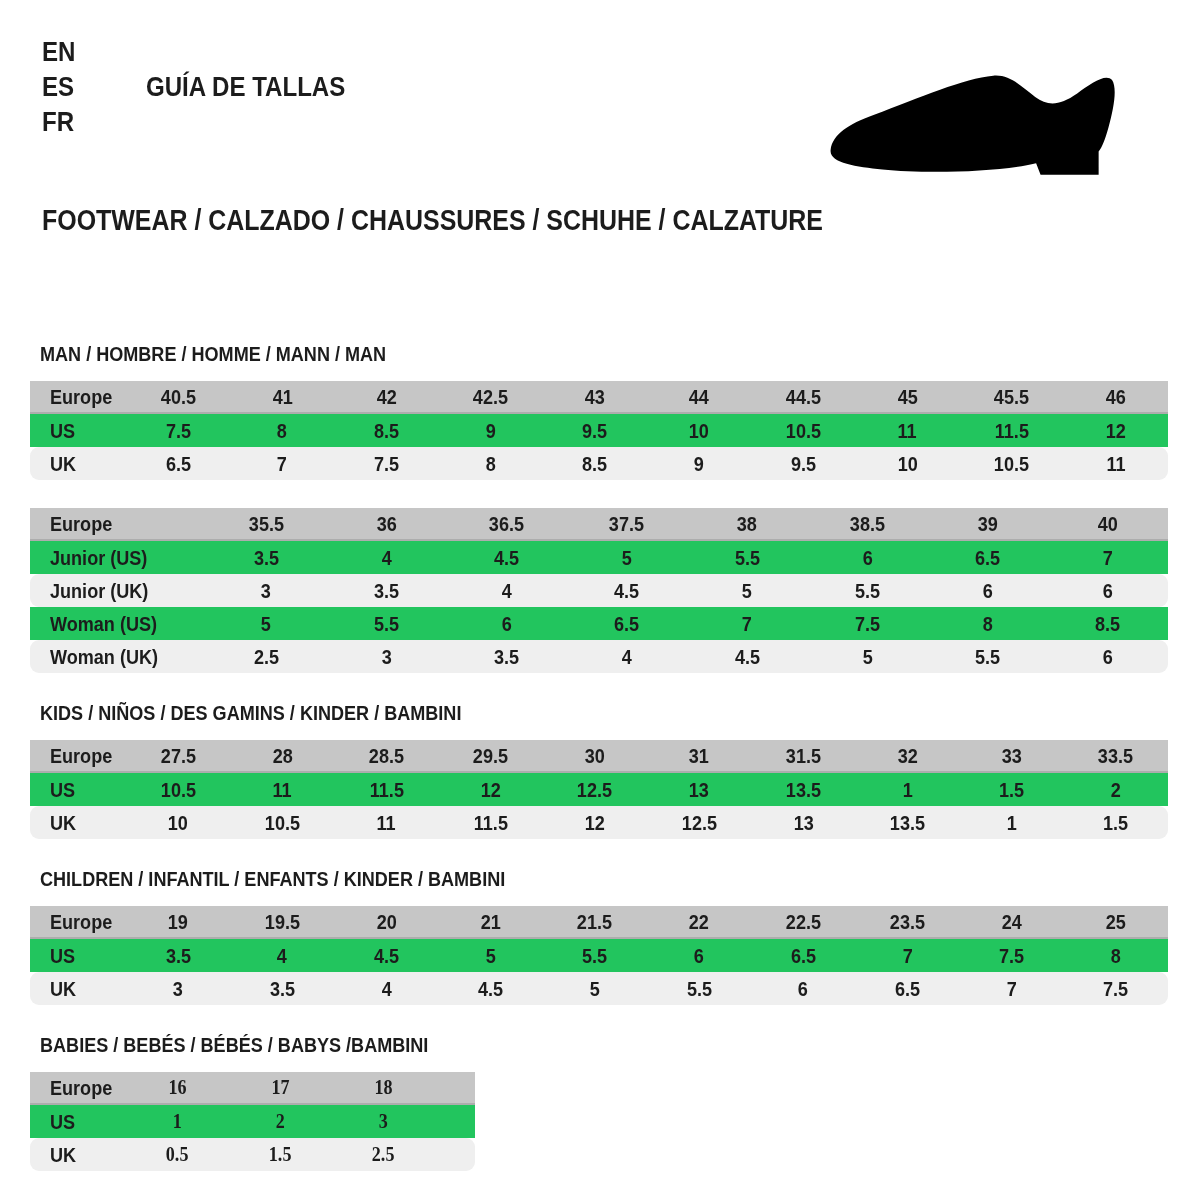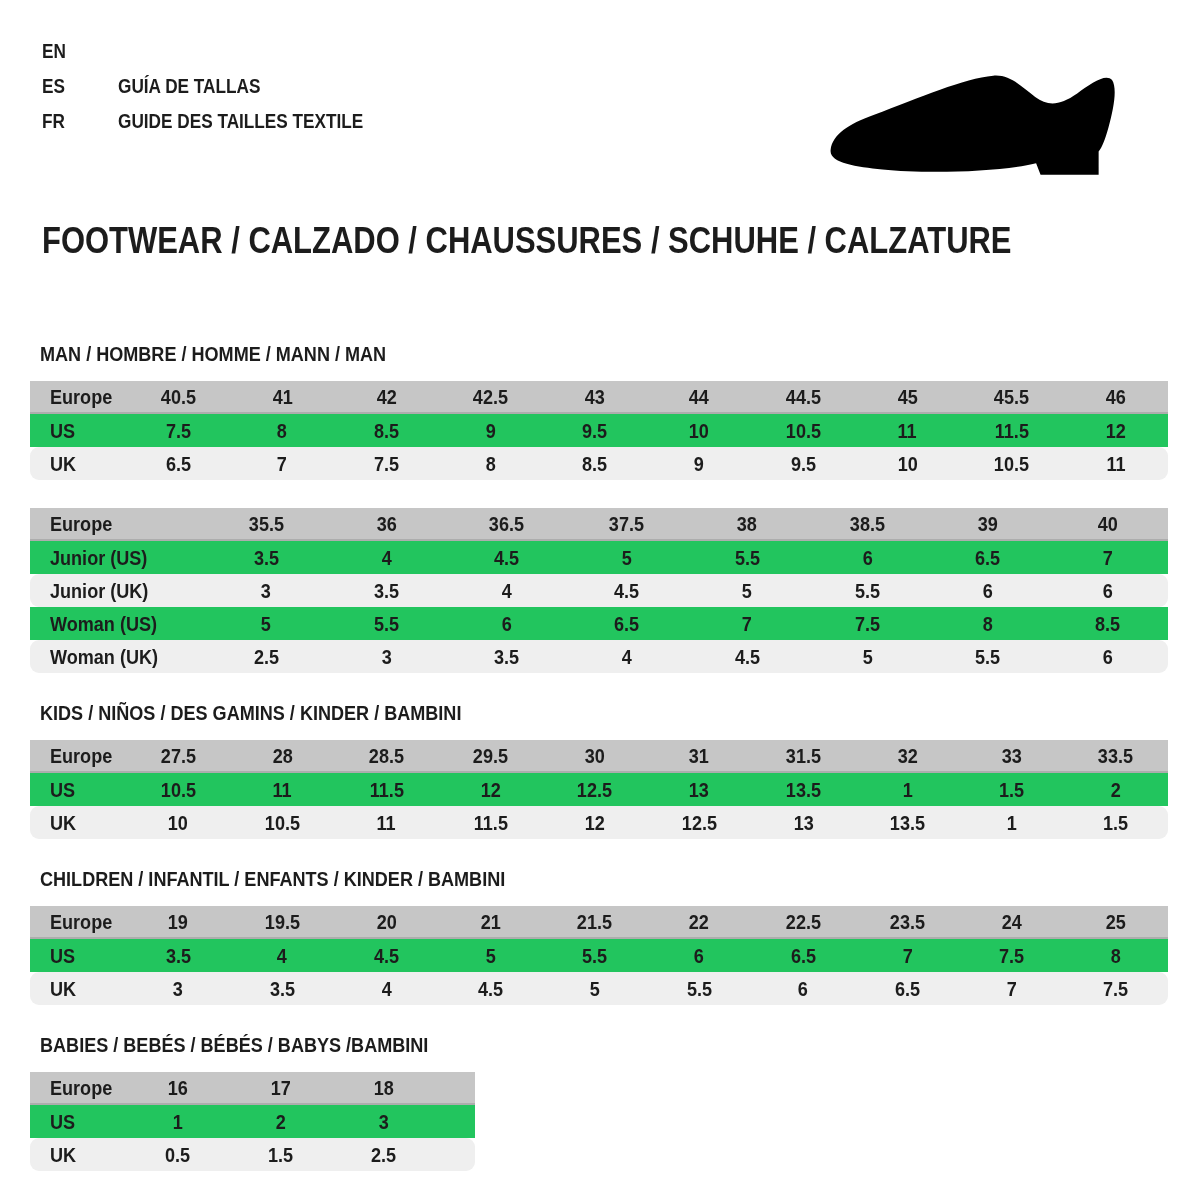--- a/index.html
+++ b/index.html
@@ -22,29 +22,30 @@
   
   .header-block {
     position: absolute;
     left: 42px;
     top: 34px;
   }
   .lang-row {
     display: flex;
     height: 35px;
     align-items: center;
-    font-size: 20px;
+    font-size: 28px;
     letter-spacing: 0;
+    gap: 28px;
   }
   .lang-code { width: 76px; flex: 0 0 76px; }
   .category-line {
     position: absolute;
     left: 42px;
-    top: 220px;
-    font-size: 36px;
+    top: 204px;
+    font-size: 29px;
     white-space: nowrap;
   }
 
   
   .shoe-icon {
     position: absolute;
     left: 798px;
     top: 56px;
     width: 344px;
     height: 134px;
@@ -82,38 +83,37 @@
   .r-light { background: var(--row_alt_bg, #efefef); border-radius: 9px; }
 
   .t-label {
     flex: 0 0 88px;
     padding-left: 12px;
     text-align: left;
     overflow: visible;
   }
   .t-junior .t-label { flex: 0 0 168px; }
   .t-cell { flex: 1 1 0; text-align: center; }
-  .t-babies .t-cell { flex: 0 0 103px; }
+  .t-babies .t-cell { flex: 0 0 103px; font-family: Liberation Serif, serif; }
 </style>
 </head>
 <body>
 
 <div class="page" style="--text_color: #1c1c1c; --row_header_bg: #c6c6c6; --row_header_edge: #adadad; --row_alt_bg: #efefef; --shoe_icon_color: #000000;">
 
   <div class="header-block">
     <div class="lang-row">
       <span class="lang-code"><span class="cond-l">EN</span></span>
     </div>
     <div class="lang-row">
       <span class="lang-code"><span class="cond-l">ES</span></span>
       <span class="lang-title"><span class="cond-l">GUÍA DE TALLAS</span></span>
     </div>
     <div class="lang-row">
       <span class="lang-code"><span class="cond-l">FR</span></span>
-      <span class="lang-title"><span class="cond-l">GUIDE DES TAILLES TEXTILE</span></span>
     </div>
   </div>
 
   <div class="shoe-icon">
     <svg viewBox="0 0 340 150" xmlns="http://www.w3.org/2000/svg" aria-hidden="true">
       <path fill="#000000" d="
         M14,105
         C16,88 34,76 62,66
         C115,46 163,25 196,22
         C214,20.5 225,32 243,46

